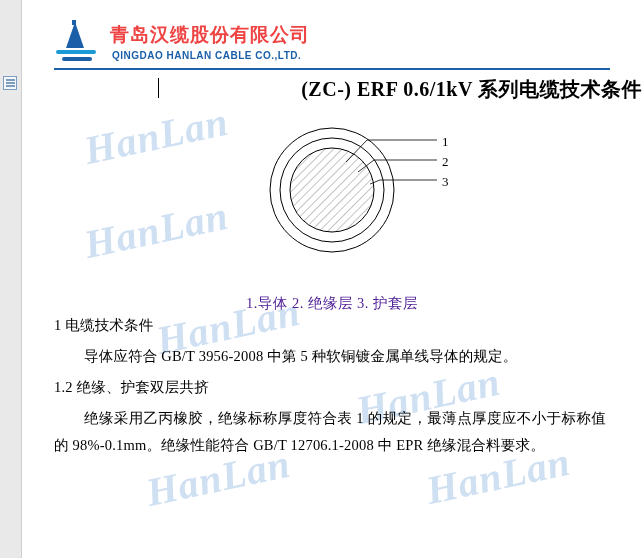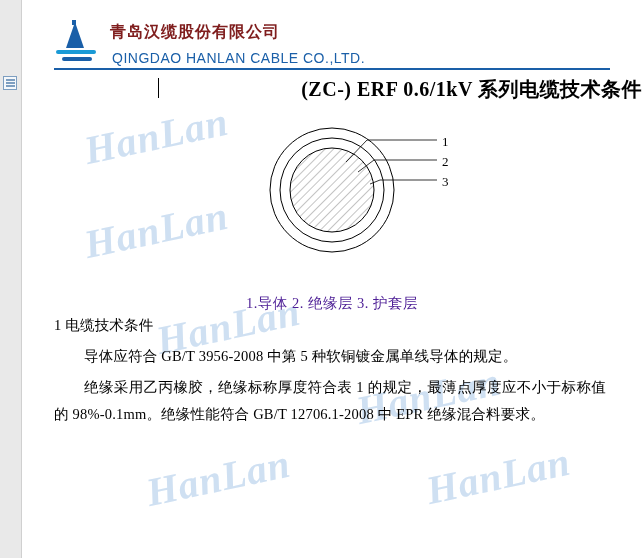--- a/index.html
+++ b/index.html
@@ -106,32 +106,33 @@
     height: 4px;
     border-radius: 2px;
   }
   .wave1 { left: 2px;  top: 30px; width: 40px; }
   .wave2 { left: 8px;  top: 37px; width: 30px; background: #1a5fa8;}
   #logo-text-cn {
     position: absolute;
     left: 56px; top: 2px;
     font-family: Liberation Sans, sans-serif;
     font-weight: bold;
-    font-size: 16px;
-    color: #7f1d1d;
+    font-size: 19px;
+    color: #ef4444;
     letter-spacing: 1px;
     white-space: nowrap;
   }
   #logo-text-en {
     position: absolute;
     left: 58px; top: 30px;
-    font-size: 14px;
+    font-size: 10px;
     color: #1a5fa8;
     letter-spacing: 0.5px;
     white-space: nowrap;
+    font-weight: bold;
   }
   #header-rule {
     position: absolute;
     left: 32px; top: 68px;
     width: 556px; height: 2px;
     background: #1a5fa8;
   }
 
   
   #doc-title {
@@ -251,17 +252,18 @@
       </svg>
       <div class="lead-num n1">1</div>
       <div class="lead-num n2">2</div>
       <div class="lead-num n3">3</div>
       <div id="fig-caption">1.导体    2. 绝缘层    3. 护套层</div>
     </div>
 
     <div id="body">
       <p class="para heading">1 电缆技术条件</p>
       <p class="para indent">导体应符合 GB/T 3956-2008 中第 5 种软铜镀金属单线导体的规定。</p>
+      <p class="para heading">1.2  绝缘、护套双层共挤</p>
       <p class="para indent">绝缘采用乙丙橡胶，绝缘标称厚度符合表 1 的规定，最薄点厚度应不小于标称值的 98%-0.1mm。绝缘性能符合 GB/T 12706.1-2008 中 EPR 绝缘混合料要求。</p>
     </div>
 
   </div>
 </div>
 
 </body></html>

